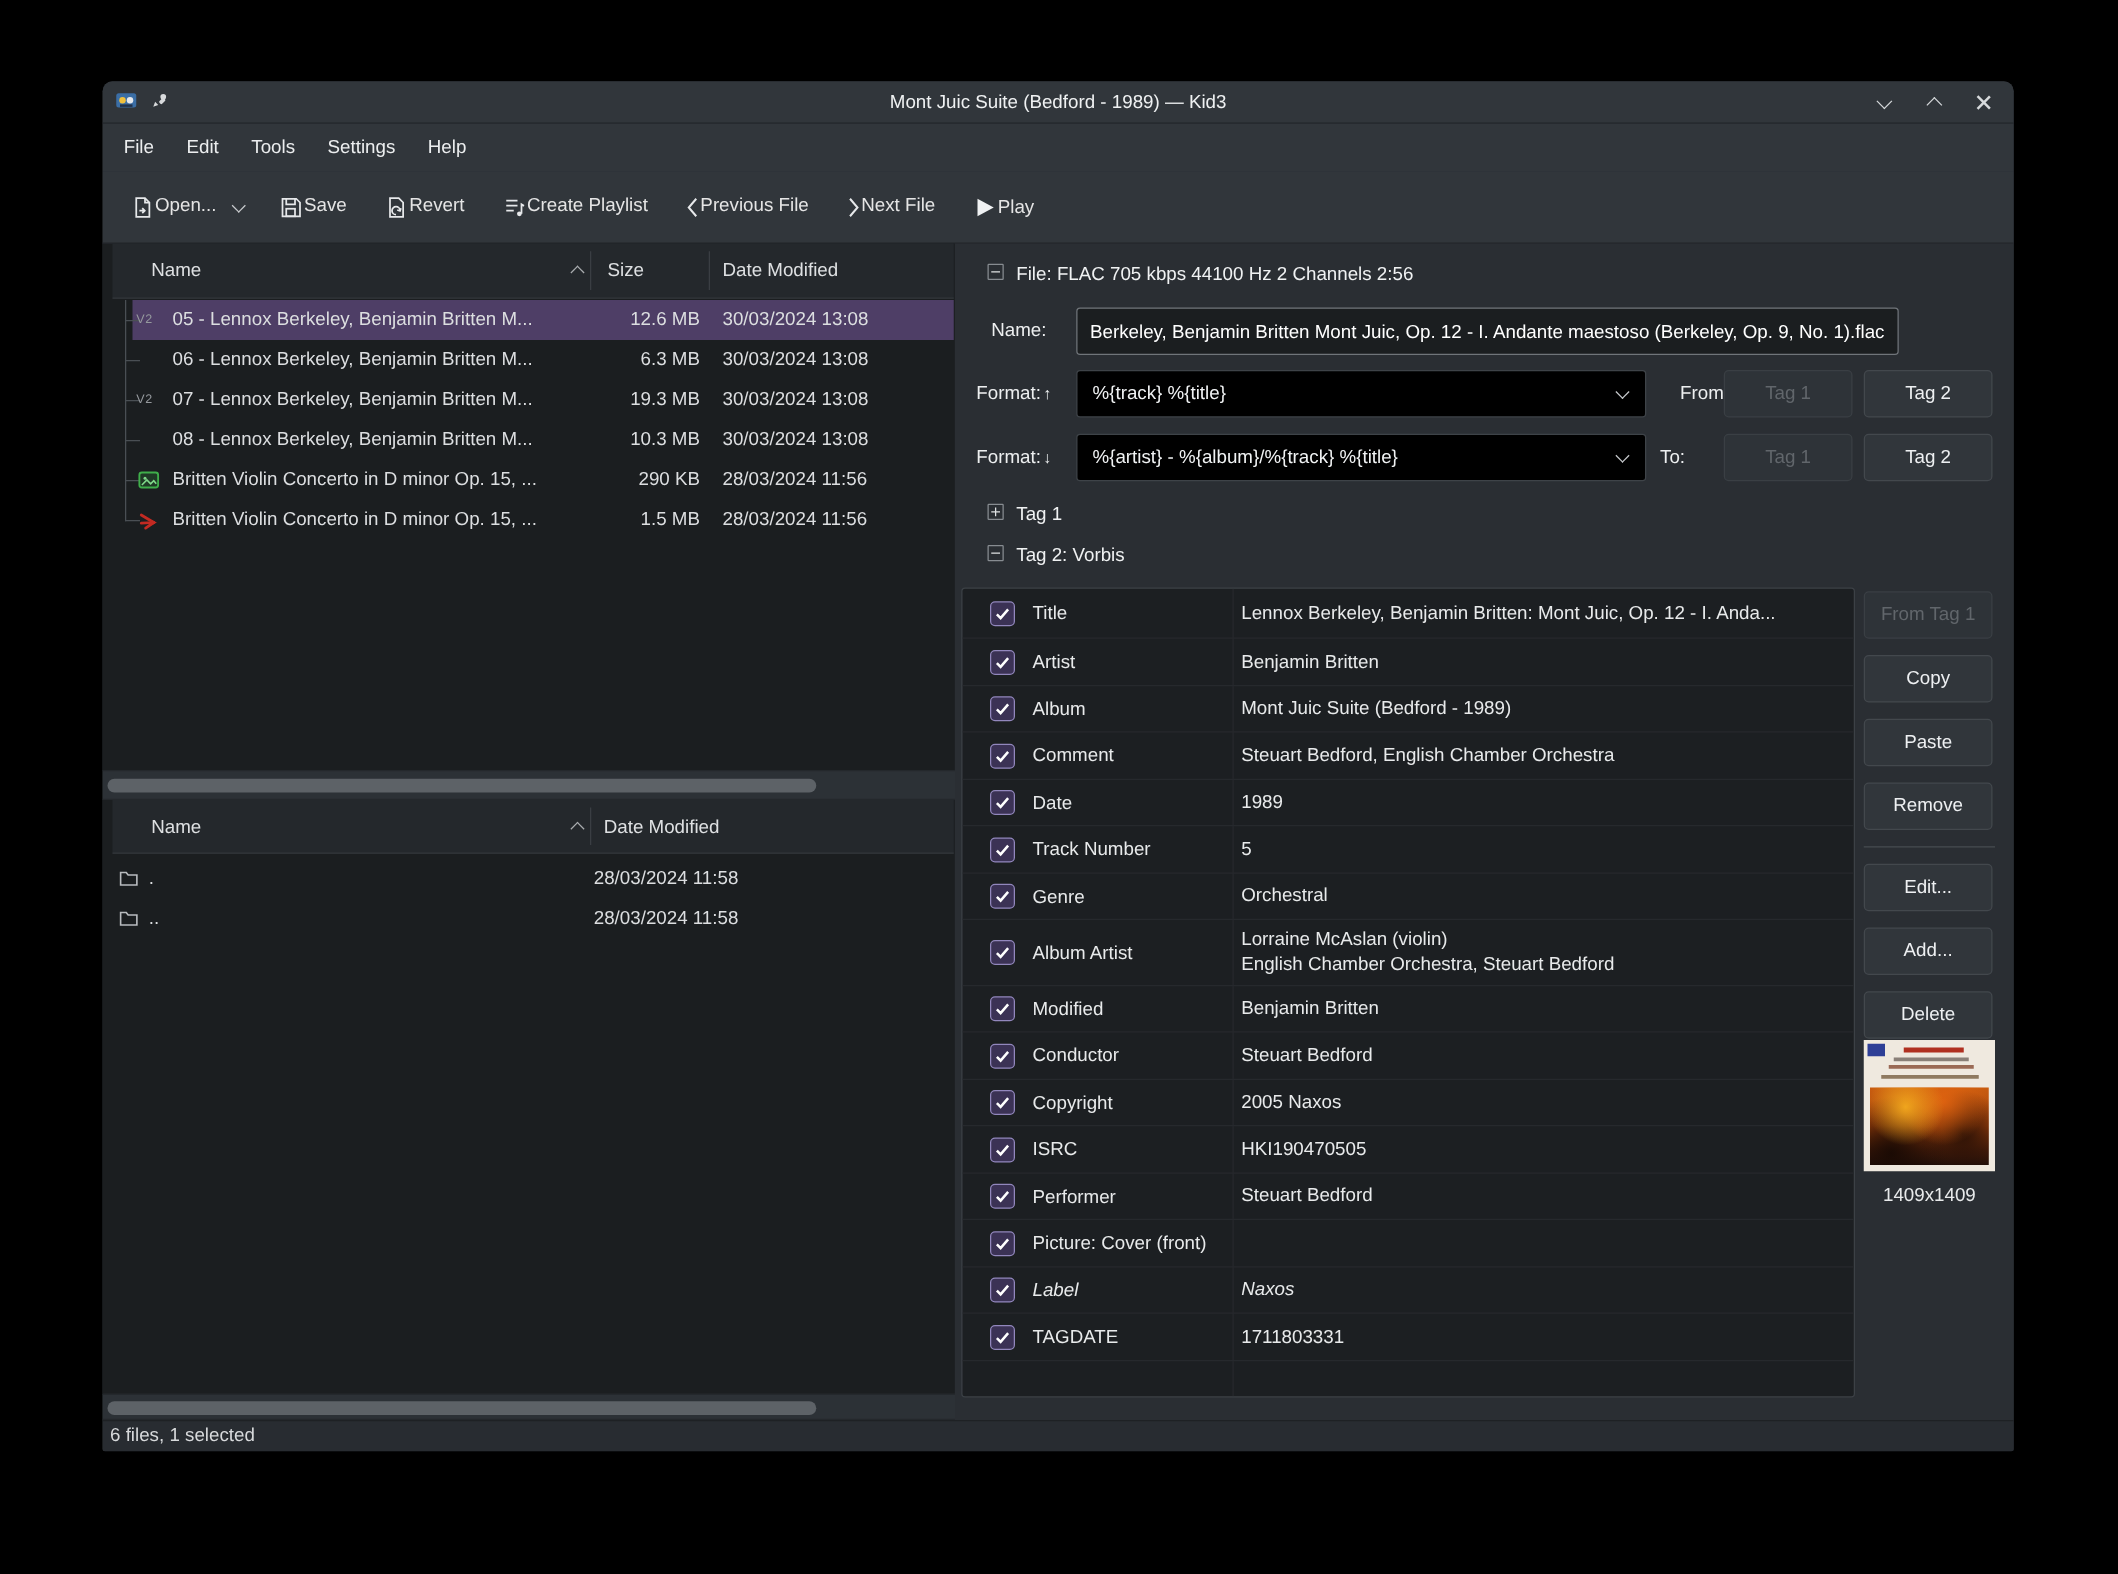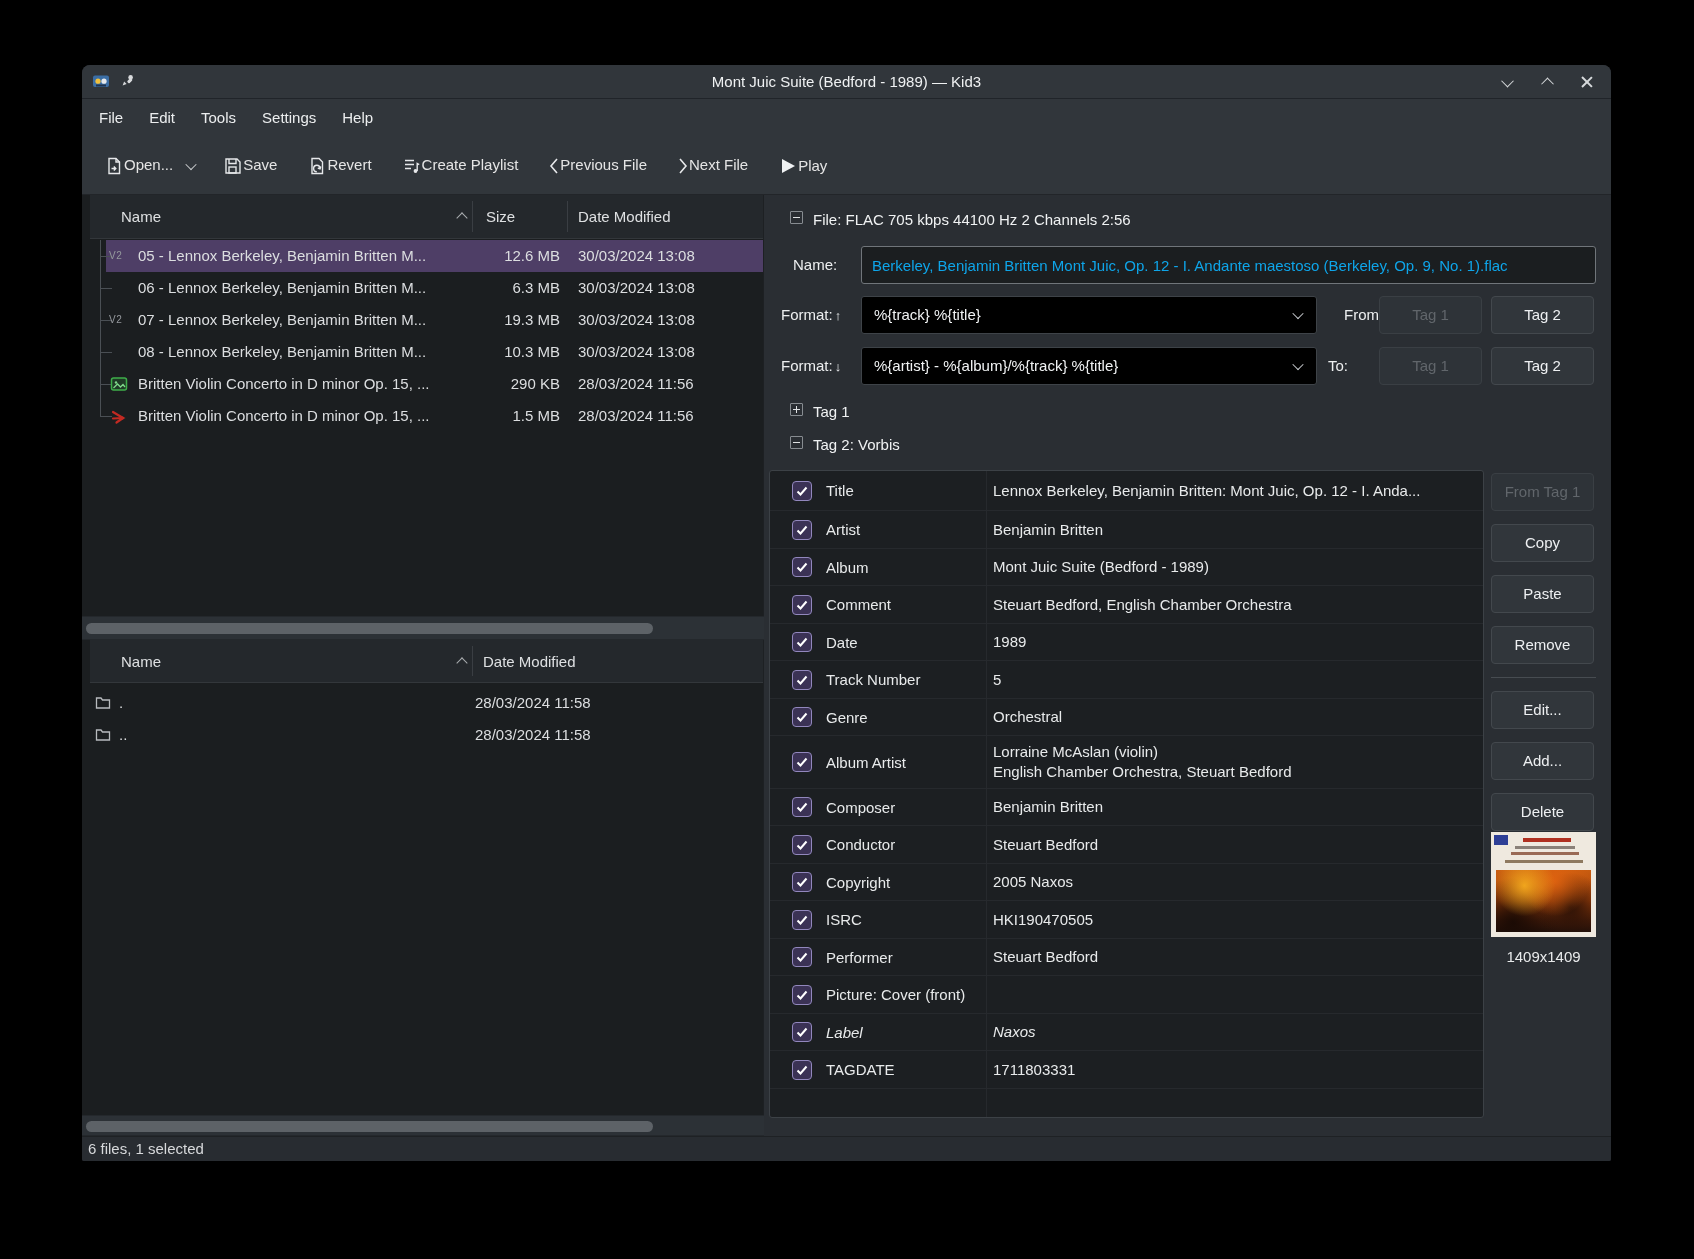--- a/index.html
+++ b/index.html
@@ -60,22 +60,22 @@
   .d-name{position:absolute;left:37px;line-height:32px;color:#dcdee0;}
   .d-date{position:absolute;left:393px;line-height:32px;color:#dcdee0;}
   
   .right-pane{position:absolute;left:682px;top:130px;width:847px;height:941px;background:#2a2e33;}
   .sec-header{position:absolute;height:20px;display:flex;gap:10px;color:#f0f2f3;}
   .cbox{position:relative;width:13px;height:13px;border:1px solid #878c91;border-radius:1px;box-sizing:border-box;}
   .cbox::before{content:"";position:absolute;left:2px;right:2px;top:4.8px;height:1.5px;background:#dfe2e4;}
   .cbox.plus::after{content:"";position:absolute;top:2px;bottom:2px;left:4.8px;width:1.5px;background:#dfe2e4;}
   .fi-label{position:absolute;line-height:38px;color:#edeff0;white-space:nowrap;}
   .fmt-arrow{font-size:13px;margin-left:2px;}
-  .name-input{position:absolute;left:97px;top:51px;width:735px;height:38px;box-sizing:border-box;
-              background:#1b1e20;border:1px solid #70757a;border-radius:3px;color:#0ea5e9;
+  .name-input{position:absolute;left:97px;top:51px;width:658px;height:38px;box-sizing:border-box;
+              background:#1b1e20;border:1px solid #70757a;border-radius:3px;color:#ffffff;
               font:15px "Liberation Sans",sans-serif;padding:0 10px;outline:none;}
   .combo{position:absolute;left:97px;width:456px;height:38px;background:#000000;border:1px solid #3e4348;
          border-radius:3px;box-sizing:border-box;color:#f1f3f4;line-height:36px;padding:0 30px 0 12px;
          white-space:nowrap;overflow:hidden;}
   .combo .chev{position:absolute;right:14px;top:14px;width:7px;height:7px;color:#c7cacd;}
   .btn{background:#31363b;border:1px solid #43484d;border-radius:4px;color:#eef0f2;text-align:center;
        line-height:36px;font-size:15px;box-sizing:border-box;cursor:default;}
   .btn.disabled{color:#61666b;border-color:#3a3f44;background:#2e3338;}
   .pos-btn{position:absolute;width:103px;height:38px;}
   .tag-table{position:absolute;left:5px;top:275px;width:713px;height:646px;background:#1c1f22;
@@ -417,21 +417,21 @@
             <div class="t-label">Album Artist</div>
             <div class="t-value">Lorraine McAslan (violin)
 English Chamber Orchestra, Steuart Bedford</div>
           </div>
           <div class="tag-row" style="top: 318px; height: 37px;">
             <div class="cb checked">
               <svg width="14" height="14" viewBox="0 0 14 14">
                 <path d="M2.5 7.5 L5.5 10.5 L11.5 3.5" fill="none" stroke="#ffffff" stroke-width="2"></path>
               </svg>
             </div>
-            <div class="t-label">Composer</div>
+            <div class="t-label">Modified</div>
             <div class="t-value">Benjamin Britten</div>
           </div>
           <div class="tag-row" style="top: 355px; height: 38px;">
             <div class="cb checked">
               <svg width="14" height="14" viewBox="0 0 14 14">
                 <path d="M2.5 7.5 L5.5 10.5 L11.5 3.5" fill="none" stroke="#ffffff" stroke-width="2"></path>
               </svg>
             </div>
             <div class="t-label">Conductor</div>
             <div class="t-value">Steuart Bedford</div>

